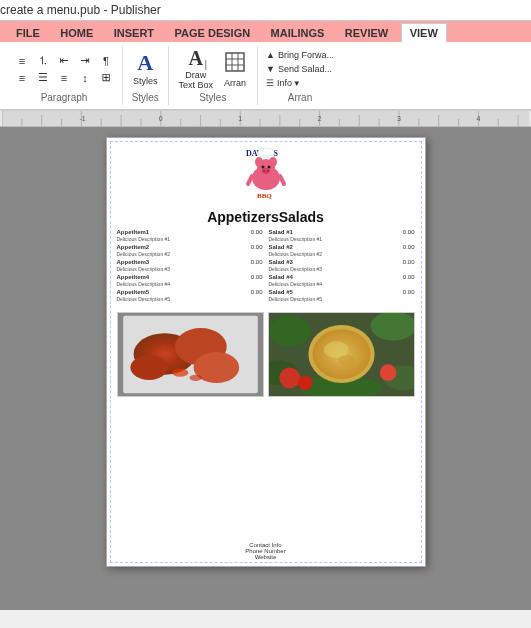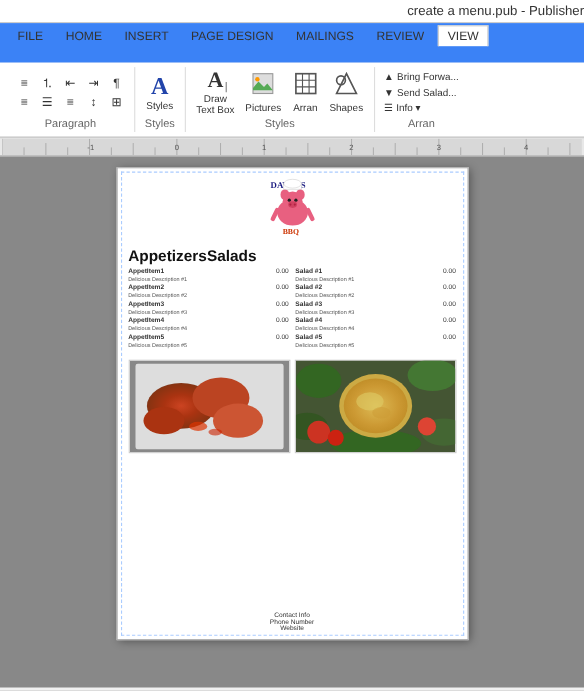--- a/index.html
+++ b/index.html
@@ -7,30 +7,31 @@
       font-family: 'Segoe UI', Arial, sans-serif;
       background: #f0f0f0;
       width: 531px;
       height: 628px;
       overflow: hidden;
     }
 
     
     .title-bar {
       background: #fff;
-      text-align: right;
+      text-align: left;
       font-size: 12px;
       color: #333;
       padding: 3px 0;
       border-bottom: 1px solid #ccc;
     }
 
     .ribbon-tab-bar {
-      background: #3b82f6;
-      padding: 2px 8px 15px;
+      background: #fca5a5;
+      padding: 2px 8px 0;
+      font-weight: bold;
     }
 
     .ribbon-tab {
       display: inline-block;
       font-size: 11px;
       padding: 3px 8px;
       color: #333;
       cursor: pointer;
     }
 
@@ -175,21 +176,21 @@
     .logo-area {
       display: flex;
       align-items: center;
       justify-content: center;
       margin-bottom: 2px;
     }
 
     .headings-row {
       display: flex;
       width: 100%;
-      justify-content: flex-start;
+      justify-content: center;
       margin-bottom: 4px;
     }
 
     .section-heading {
       font-size: 14px;
       font-weight: bold;
       color: #111;
       font-family: Arial, sans-serif;
     }
 
@@ -326,53 +327,34 @@
     <div class="ribbon-group-items">
 
       <div class="ribbon-btn">
         <div class="icon" style="font-size:20px;position:relative;">
           <span style="font-family:serif;font-weight:bold;color:#333;">A</span>
           <span style="font-size:10px;color:#666;position:absolute;bottom:-2px;right:-4px;">|</span>
         </div>
         <div class="label">Draw<br>Text Box</div>
       </div>
 
-      <div class="ribbon-btn">
-        <div class="icon">
-          <svg width="22" height="22" viewBox="0 0 22 22">
-            <rect x="2" y="2" width="18" height="18" fill="#ddd" stroke="#999" stroke-width="1"></rect>
-            <circle cx="6" cy="7" r="2" fill="#f90"></circle>
-            <polyline points="2,15 7,9 12,14 15,11 20,17 2,17" fill="#5a5" stroke="none"></polyline>
-          </svg>
-        </div>
-        <div class="label">Pictures</div>
-      </div>
 
       <div class="ribbon-btn">
         <div class="icon">
           <svg width="22" height="22" viewBox="0 0 22 22">
             <rect x="2" y="2" width="18" height="18" fill="none" stroke="#555" stroke-width="1.5"></rect>
             <line x1="2" y1="8" x2="20" y2="8" stroke="#555" stroke-width="1"></line>
             <line x1="2" y1="14" x2="20" y2="14" stroke="#555" stroke-width="1"></line>
             <line x1="8" y1="2" x2="8" y2="20" stroke="#555" stroke-width="1"></line>
             <line x1="14" y1="2" x2="14" y2="20" stroke="#555" stroke-width="1"></line>
           </svg>
         </div>
         <div class="label">Arran</div>
       </div>
 
-      <div class="ribbon-btn">
-        <div class="icon">
-          <svg width="22" height="22" viewBox="0 0 22 22">
-            <polygon points="11,2 20,20 2,20" fill="none" stroke="#555" stroke-width="1.5"></polygon>
-            <circle cx="6" cy="8" r="4" fill="none" stroke="#555" stroke-width="1.5"></circle>
-          </svg>
-        </div>
-        <div class="label">Shapes</div>
-      </div>
     </div>
     <div class="ribbon-group-label">Styles</div>
   </div>
 
   <div class="ribbon-group">
     <div class="ribbon-group-items" style="flex-direction:row;gap:6px;">
 
 
       <div style="display:flex;flex-direction:column;gap:2px;">
         <div class="stacking-btn">

